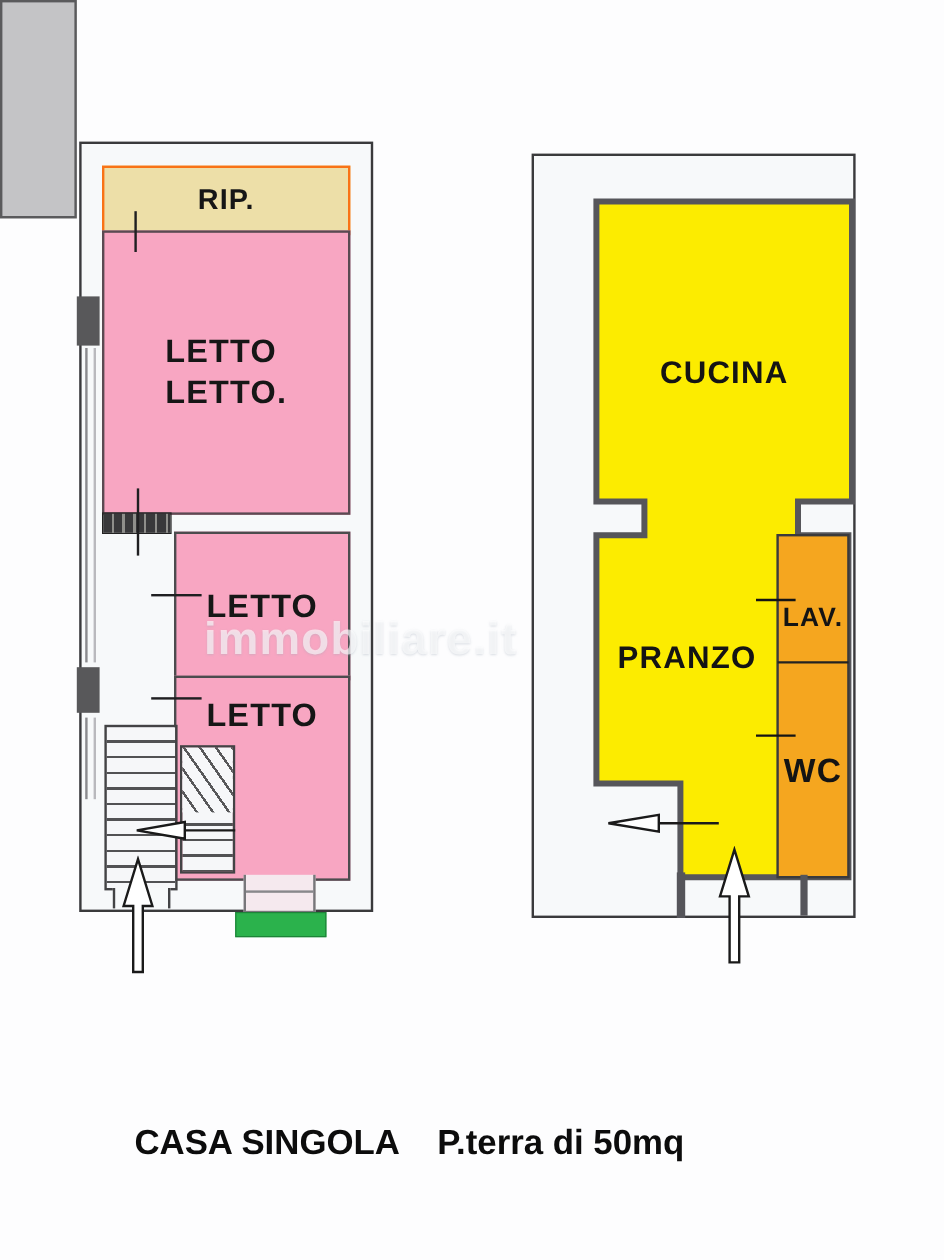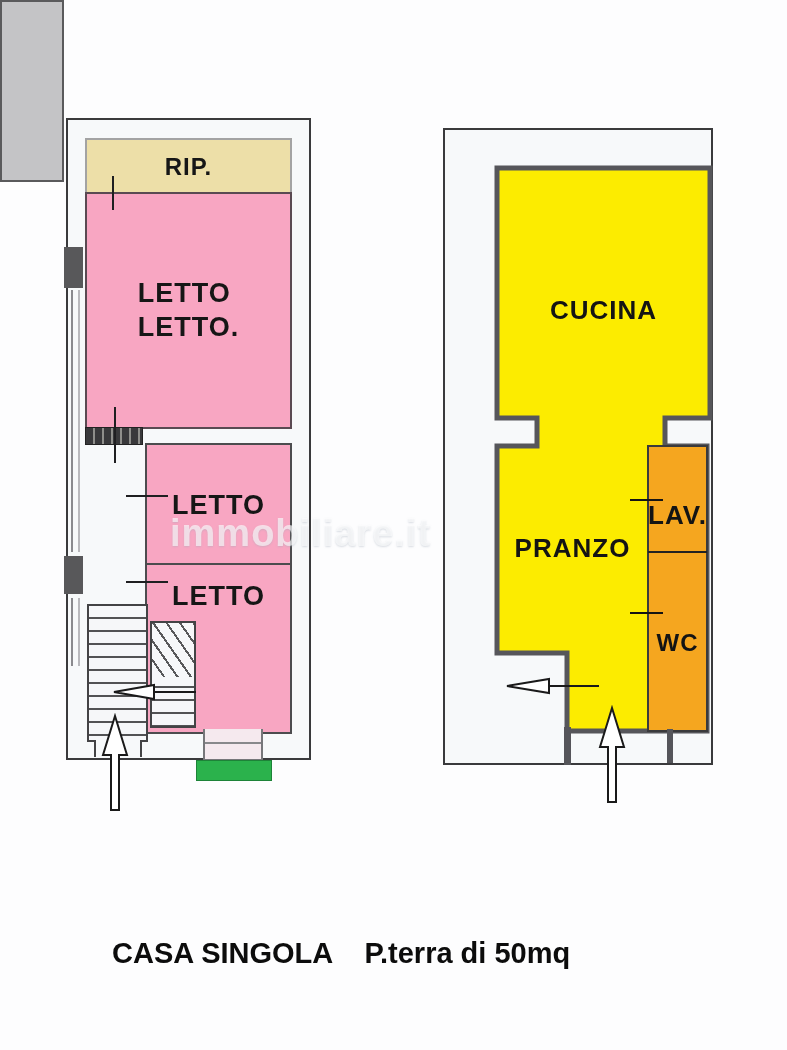--- a/index.html
+++ b/index.html
@@ -12,21 +12,21 @@
   .outer{
     position:absolute; border:2px solid #3a3a3c; background:#f7f9fa;
   }
   .left-outer{left:66px; top:118px; width:241px; height:638px;}
   .right-outer{left:443px; top:128px; width:266px; height:633px;}
   
   .room{
     position:absolute; display:flex; align-items:center; justify-content:center;
     font-weight:bold; color:#161616; letter-spacing:1px; z-index:2;
   }
-  .room-rip{left:85px; top:138px; width:203px; height:54px; background:#eddfa8; border:2px solid #a3a3a3; font-size:24px;}
+  .room-rip{left:85px; top:138px; width:203px; height:54px; background:#eddfa8; border:2px solid #f97316; font-size:24px;}
   .room-matr{left:85px; top:192px; width:203px; height:233px; background:#f8a6c2; border:2px solid #5a4a52; font-size:27px;}
   .room-matr .two-line{text-align:left; line-height:1.25;}
   .room-letto1{left:145px; top:443px; width:143px; height:120px; background:#f8a6c2; border:2px solid #4c4c4e; font-size:27px;}
   .room-letto2{left:145px; top:563px; width:143px; height:167px; background:#f8a6c2; border:2px solid #4c4c4e; font-size:27px; align-items:flex-start;}
   .room-letto2 .lbl{margin-top:16px;}
   .corridor{left:85px; top:443px; width:60px; height:178px; background:#c4c4c6; border:2px solid #5a5a5c; z-index:1;}
   
   .wall-block{position:absolute; background:#58585a; z-index:3;}
   .wb1{left:64px; top:247px; width:19px; height:41px;}
   .wb2{left:64px; top:556px; width:19px; height:38px;}
@@ -65,22 +65,22 @@
   .tv2{left:114px; top:407px; width:2px; height:56px;}
   .th1{left:126px; top:495px; width:42px; height:2px;}
   .th2{left:126px; top:581px; width:42px; height:2px;}
   
   .gf-label{
     position:absolute; display:flex; align-items:center; justify-content:center;
     font-weight:bold; color:#141414; letter-spacing:1px; z-index:6;
   }
   .lab-cucina{left:497px; top:293px; width:213px; height:34px; font-size:26px;text-align:center;}
   .lab-pranzo{left:497px; top:531px; width:151px; height:34px; font-size:26px;}
-  .lab-lav{left:648px; top:500px; width:59px; height:30px; font-size:26px;}
-  .lab-wc{left:648px; top:628px; width:59px; height:30px; font-size:24px;}
+  .lab-lav{left:648px; top:500px; width:59px; height:30px; font-size:22px;}
+  .lab-wc{left:648px; top:628px; width:59px; height:30px; font-size:28px;}
   
   .svg-layer{position:absolute; z-index:5;}
   .arrow-layer{position:absolute; z-index:8;}
   
   .watermark{
     position:absolute; left:170px; top:496px; height:74px; z-index:30;
     font-size:38px; font-weight:bold; letter-spacing:1px;
     color:rgba(255,255,255,0.62);
     text-shadow:0 1px 2px rgba(160,170,185,0.38);
     display:flex; align-items:center; white-space:pre;

